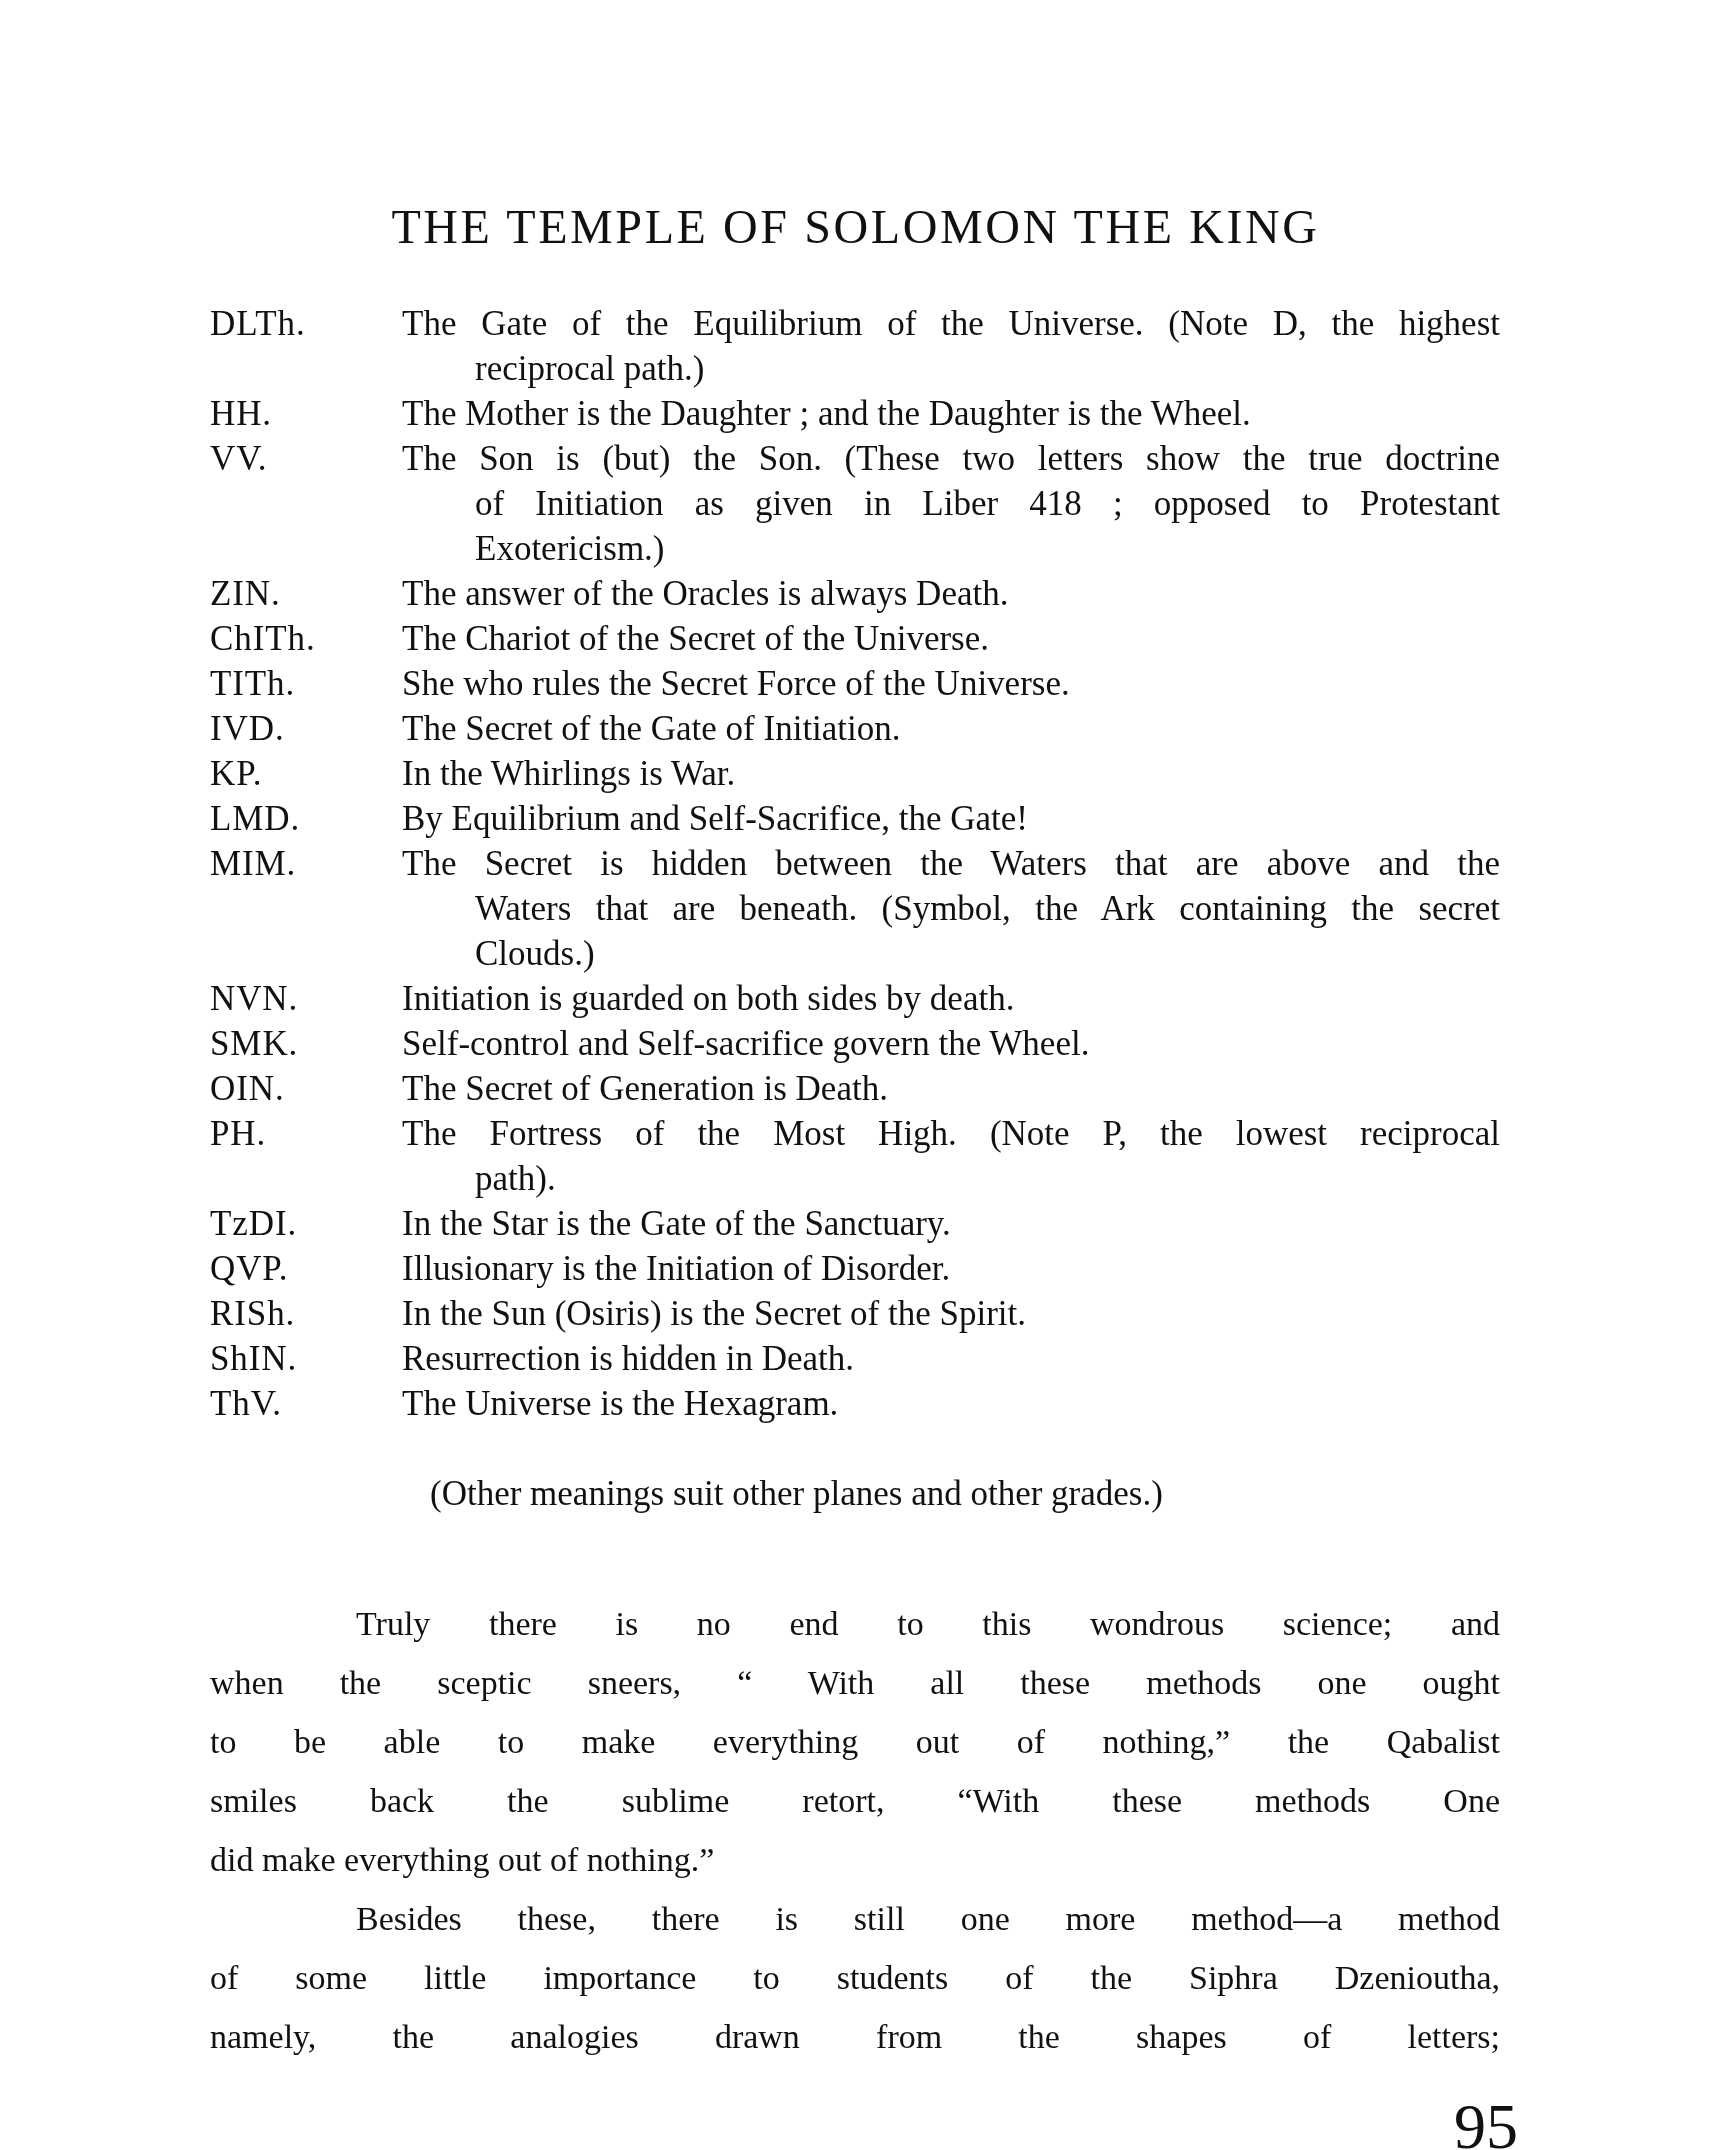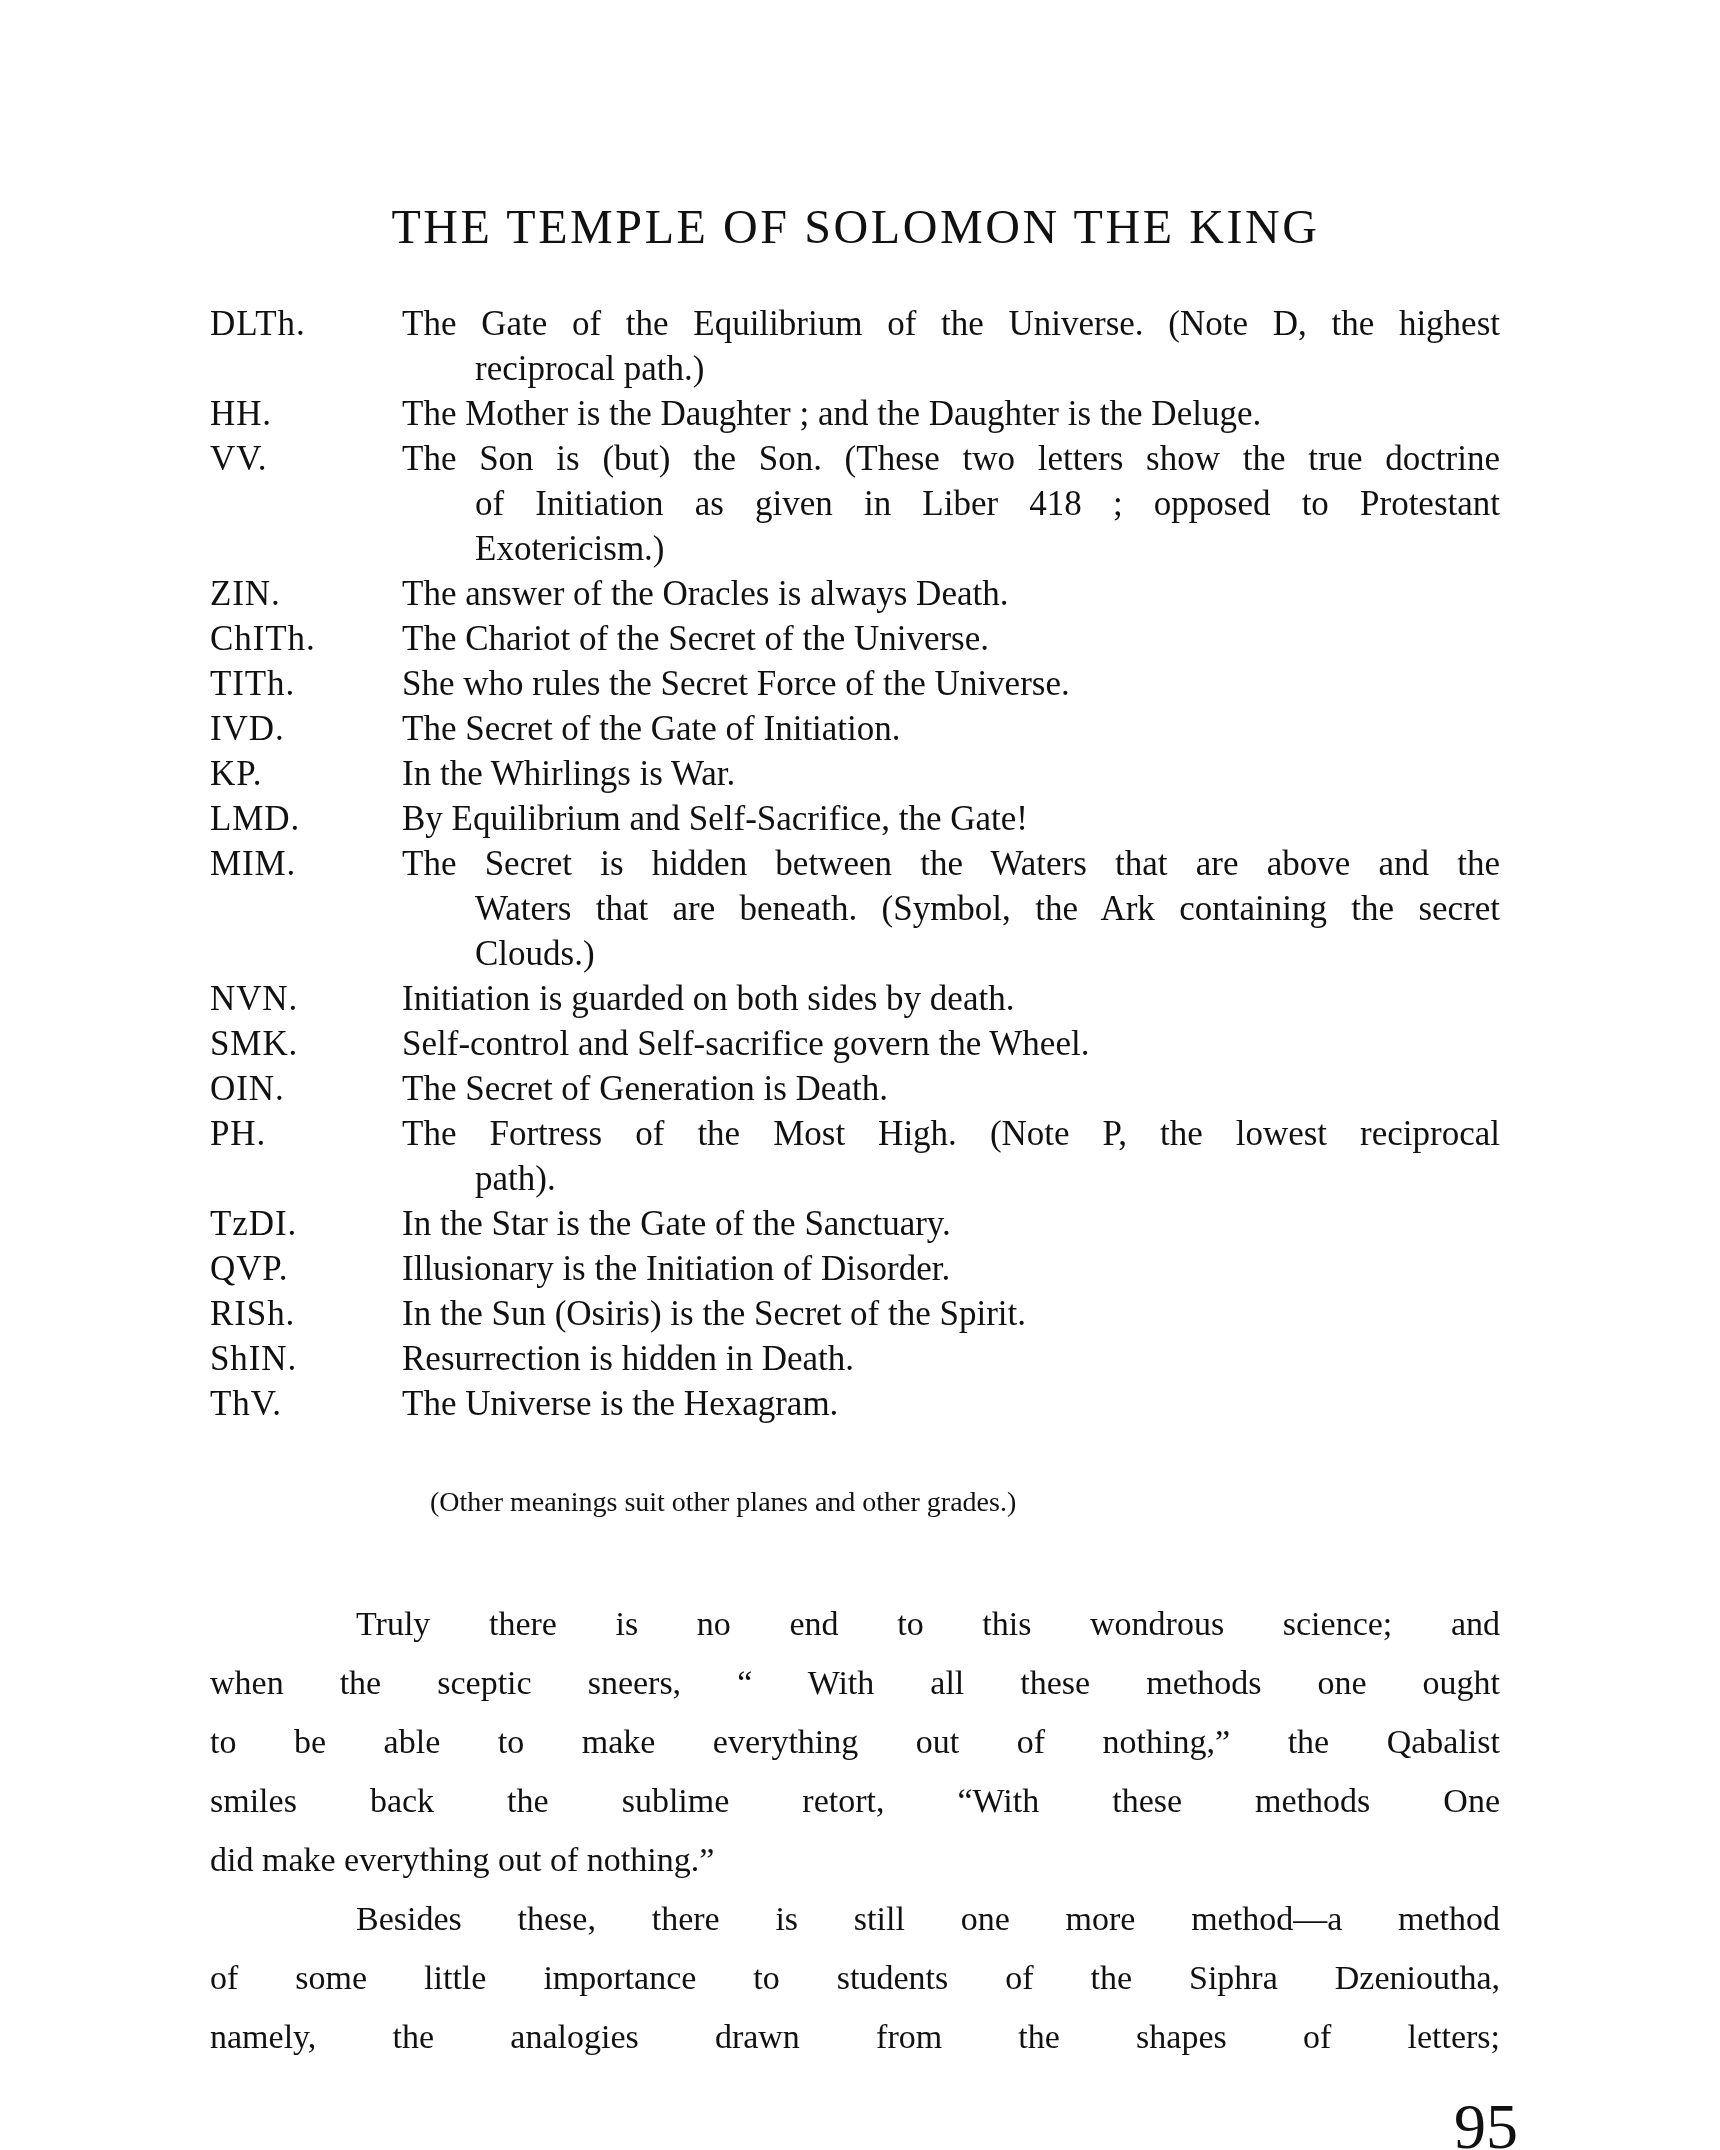--- a/index.html
+++ b/index.html
@@ -15,21 +15,21 @@
     font-size: 35px; line-height: 45px;
   }
   .entry { display: flex; }
   .entry .key { width: 147px; flex: none; white-space: nowrap; letter-spacing: 0.9px; }
   .entry .val { flex: 1; margin-left: 45px; }
   .entry .val .line { display: block; text-align: justify; text-align-last: left; white-space: nowrap; }
   .entry .val .line.just { text-align-last: justify; }
   .entry .val .line.cont { padding-left: 73px; }
   .note {
     position: absolute; left: 430px; top: 1471px; width: 1032px;
-    font-size: 28px; line-height: 45px; white-space: nowrap; margin-top: 8px;
+    font-size: 35px; line-height: 45px; white-space: nowrap;
   }
   .para {
     position: absolute; left: 210px; width: 1290px;
     font-size: 34px; line-height: 59px;
   }
   .para .line { display: block; white-space: nowrap; text-align: justify; text-align-last: justify; }
   .para .line.last { text-align-last: left; }
   .para .line.indent { padding-left: 146px; }
   #para1 { top: 1594px; }
   #para2 { top: 1889px; }
@@ -49,21 +49,21 @@
     <span class="key">DLTh.</span>
     <span class="val">
       <span class="line just">The Gate of the Equilibrium of the Universe.  (Note D, the highest</span>
       <span class="line cont">reciprocal path.)</span>
     </span>
   </div>
 
   <div class="entry">
     <span class="key">HH.</span>
     <span class="val">
-      <span class="line">The Mother is the Daughter ; and the Daughter is the Deluge.</span>
+      <span class="line">The Mother is the Daughter ; and the Daughter is the Wheel.</span>
     </span>
   </div>
 
   <div class="entry">
     <span class="key">VV.</span>
     <span class="val">
       <span class="line just">The Son is (but) the Son.  (These two letters show the true doctrine</span>
       <span class="line cont just">of Initiation as given in Liber 418 ; opposed to Protestant</span>
       <span class="line cont">Exotericism.)</span>
     </span>

